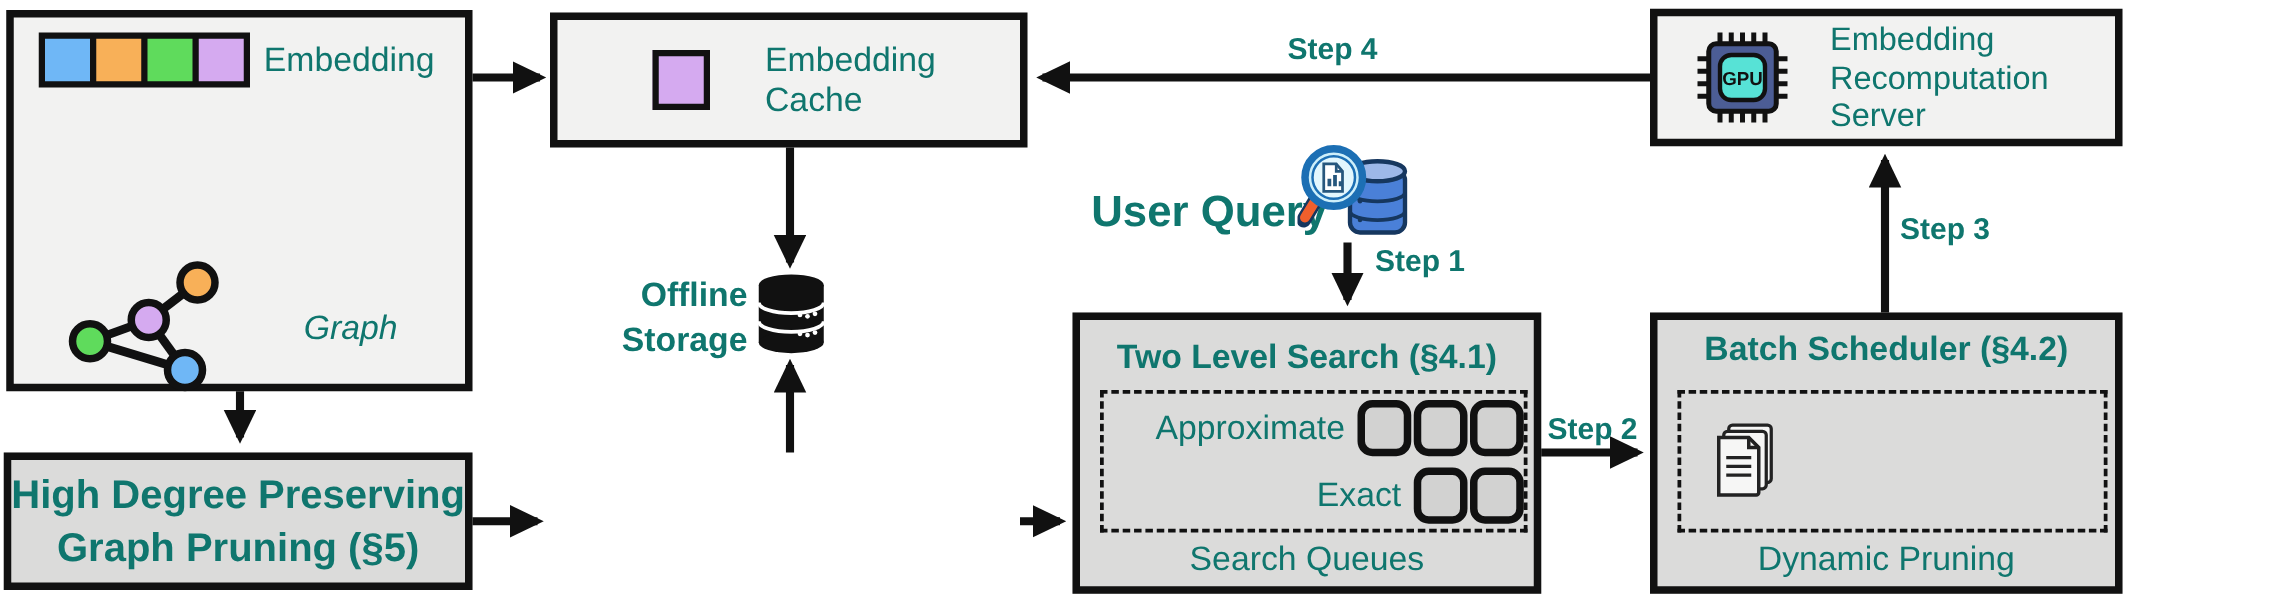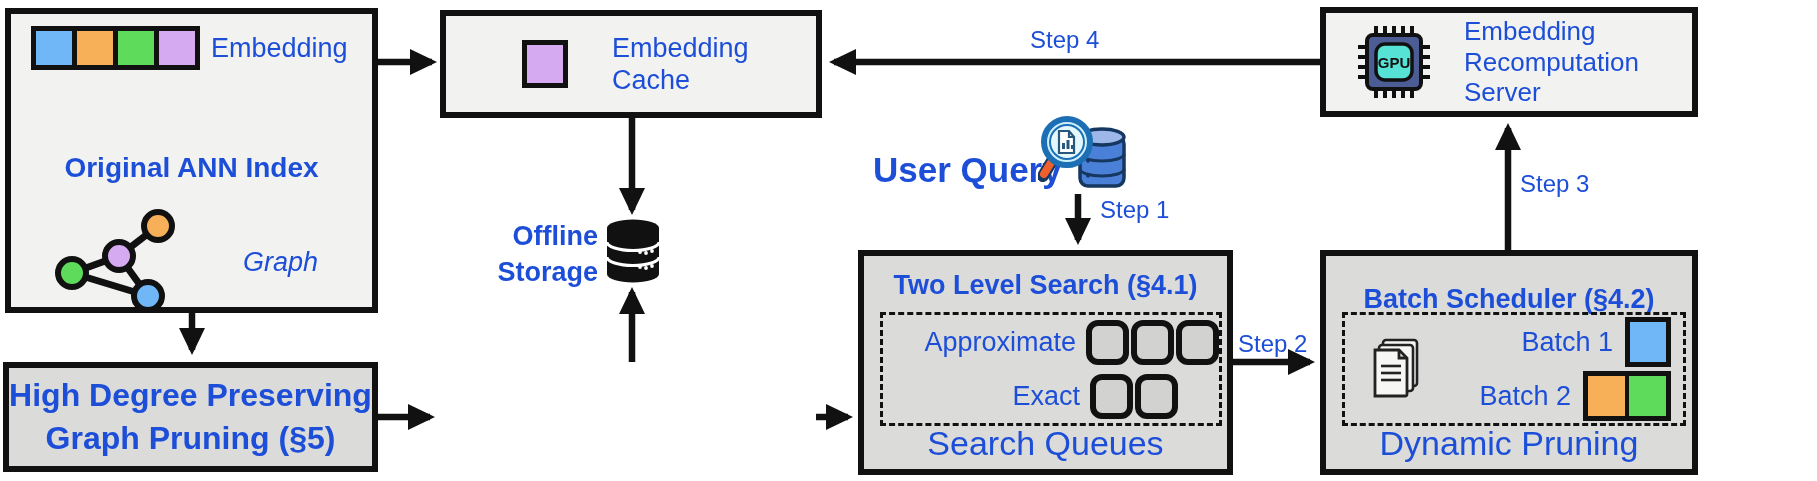--- a/index.html
+++ b/index.html
@@ -1,29 +1,29 @@
 <!DOCTYPE html>
 <html><head>
 <meta charset="utf-8">
 <style>
   html,body{margin:0;padding:0;background:#fff;}
   #canvas{
     position:relative;width:1817px;height:481px;background:#ffffff;
-    font-family:"Liberation Sans",sans-serif;color:#1d4ed8;overflow:hidden;
+    font-family:"Liberation Sans",sans-serif;color:#0f766e;overflow:hidden;
   }
   .box{position:absolute;border:6px solid #111;box-sizing:border-box;}
   .box-light{background:#f2f2f1;}
   .box-gray{background:#dbdbda;}
   .abs{position:absolute;}
   .lbl{font-size:27px;line-height:1.2;white-space:pre-line;}
   .lbl-bold{font-size:27px;font-weight:bold;line-height:1.35;white-space:pre-line;}
-  .step-lbl{position:absolute;font-size:24px;font-weight:normal;}
+  .step-lbl{position:absolute;font-size:24px;font-weight:bold;}
   .title-bold{font-size:27px;font-weight:bold;text-align:center;}
-  .dashed{position:absolute;border:3px dashed #111;box-sizing:border-box;}
-  .caption{position:absolute;left:0;right:0;bottom:6px;text-align:center;font-size:34px;}
+  .dashed{position:absolute;border:3px dashed #111;box-sizing:border-box;align-items:flex-end;}
+  .caption{position:absolute;left:0;right:0;bottom:6px;text-align:center;font-size:27px;}
   
   .strip{position:absolute;display:flex;background:#111;padding:5px;gap:5px;}
   .strip > div{width:36px;height:34px;}
   
   .qrow{display:flex;align-items:center;height:50%;}
   .qlabel{width:197px;text-align:right;padding-right:10px;font-size:27px;}
   .qslots{display:flex;gap:2px;}
   .qsq{width:31px;height:33px;border:6px solid #111;border-radius:12px;background:#d2d2d1;}
   
   .bsq{border:5px solid #111;box-sizing:content-box;}
@@ -58,21 +58,20 @@
   </svg>
 
   <div class="box box-light" style="left:5px;top:8px;width:373px;height:305px;">
     <div class="strip" style="left:20px;top:12px;">
       <div style="background:#6fb7f6;"></div>
       <div style="background:#f8b058;"></div>
       <div style="background:#5fdb5c;"></div>
       <div style="background:#d5aaf0;"></div>
     </div>
     <div class="abs lbl" style="left:200px;top:18px;">Embedding</div>
-    <div class="abs" style="left:0;top:138px;width:100%;text-align:center;font-size:28px;font-weight:bold;">Original ANN Index</div>
     <svg class="abs" style="left:35px;top:190px;" width="145" height="115" viewBox="0 0 145 115">
       <g stroke="#111" stroke-width="7">
         <line x1="73" y1="52" x2="112" y2="22"></line>
         <line x1="73" y1="52" x2="26" y2="69"></line>
         <line x1="73" y1="52" x2="102" y2="92"></line>
         <line x1="26" y1="69" x2="102" y2="92"></line>
       </g>
       <g stroke="#111" stroke-width="6">
         <circle cx="112" cy="22" r="14" fill="#f8b058"></circle>
         <circle cx="26" cy="69" r="14" fill="#5fdb5c"></circle>
@@ -175,44 +174,31 @@
         <div class="qslots">
           <div class="qsq"></div>
           <div class="qsq"></div>
         </div>
       </div>
     </div>
     <div class="caption">Search Queues</div>
   </div>
 
   <div class="box box-gray" style="left:1320px;top:250px;width:378px;height:225px;">
-    <div class="title-bold" style="margin-top:28px;">Batch Scheduler (§4.2)</div>
+    <div class="title-bold" style="margin-top:8px;">Batch Scheduler (§4.2)</div>
     <div class="dashed" style="left:16px;top:56px;width:344px;height:114px;display:flex;align-items:center;">
       <svg style="margin-left:26px;flex:none;" width="56" height="62" viewBox="0 0 56 62">
         <rect x="12" y="2" width="34" height="46" rx="3" fill="#f6f6f5" stroke="#222" stroke-width="2.6"></rect>
         <rect x="8" y="7" width="34" height="46" rx="3" fill="#f6f6f5" stroke="#222" stroke-width="2.6"></rect>
         <path d="M4,12 h24 l8,8 v36 a2,2 0 0 1 -2,2 h-30 z" fill="#f6f6f5" stroke="#222" stroke-width="2.8"></path>
         <path d="M28,12 v8 h8" fill="none" stroke="#222" stroke-width="2.8"></path>
         <line x1="10" y1="28" x2="30" y2="28" stroke="#222" stroke-width="2.6"></line>
         <line x1="10" y1="35" x2="30" y2="35" stroke="#222" stroke-width="2.6"></line>
         <line x1="10" y1="42" x2="30" y2="42" stroke="#222" stroke-width="2.6"></line>
       </svg>
-      <div style="flex:1;display:flex;flex-direction:column;height:100%;">
-        <div class="qrow" style="justify-content:flex-end;">
-          <div style="font-size:27px;padding-right:12px;">Batch 1</div>
-          <div class="bsq" style="width:36px;height:40px;background:#6fb7f6;margin-right:12px;"></div>
-        </div>
-        <div class="qrow" style="justify-content:flex-end;">
-          <div style="font-size:27px;padding-right:12px;">Batch 2</div>
-          <div class="pair" style="margin-right:12px;">
-            <div style="background:#f8b058;"></div>
-            <div style="background:#5fdb5c;"></div>
-          </div>
-        </div>
-      </div>
     </div>
     <div class="caption">Dynamic Pruning</div>
   </div>
 
   <div class="box box-gray" style="left:3px;top:362px;width:375px;height:110px;display:flex;align-items:center;justify-content:center;">
     <div class="lbl-bold" style="font-size:32px;text-align:center;">High Degree Preserving
 Graph Pruning (§5)</div>
   </div>
 
 

